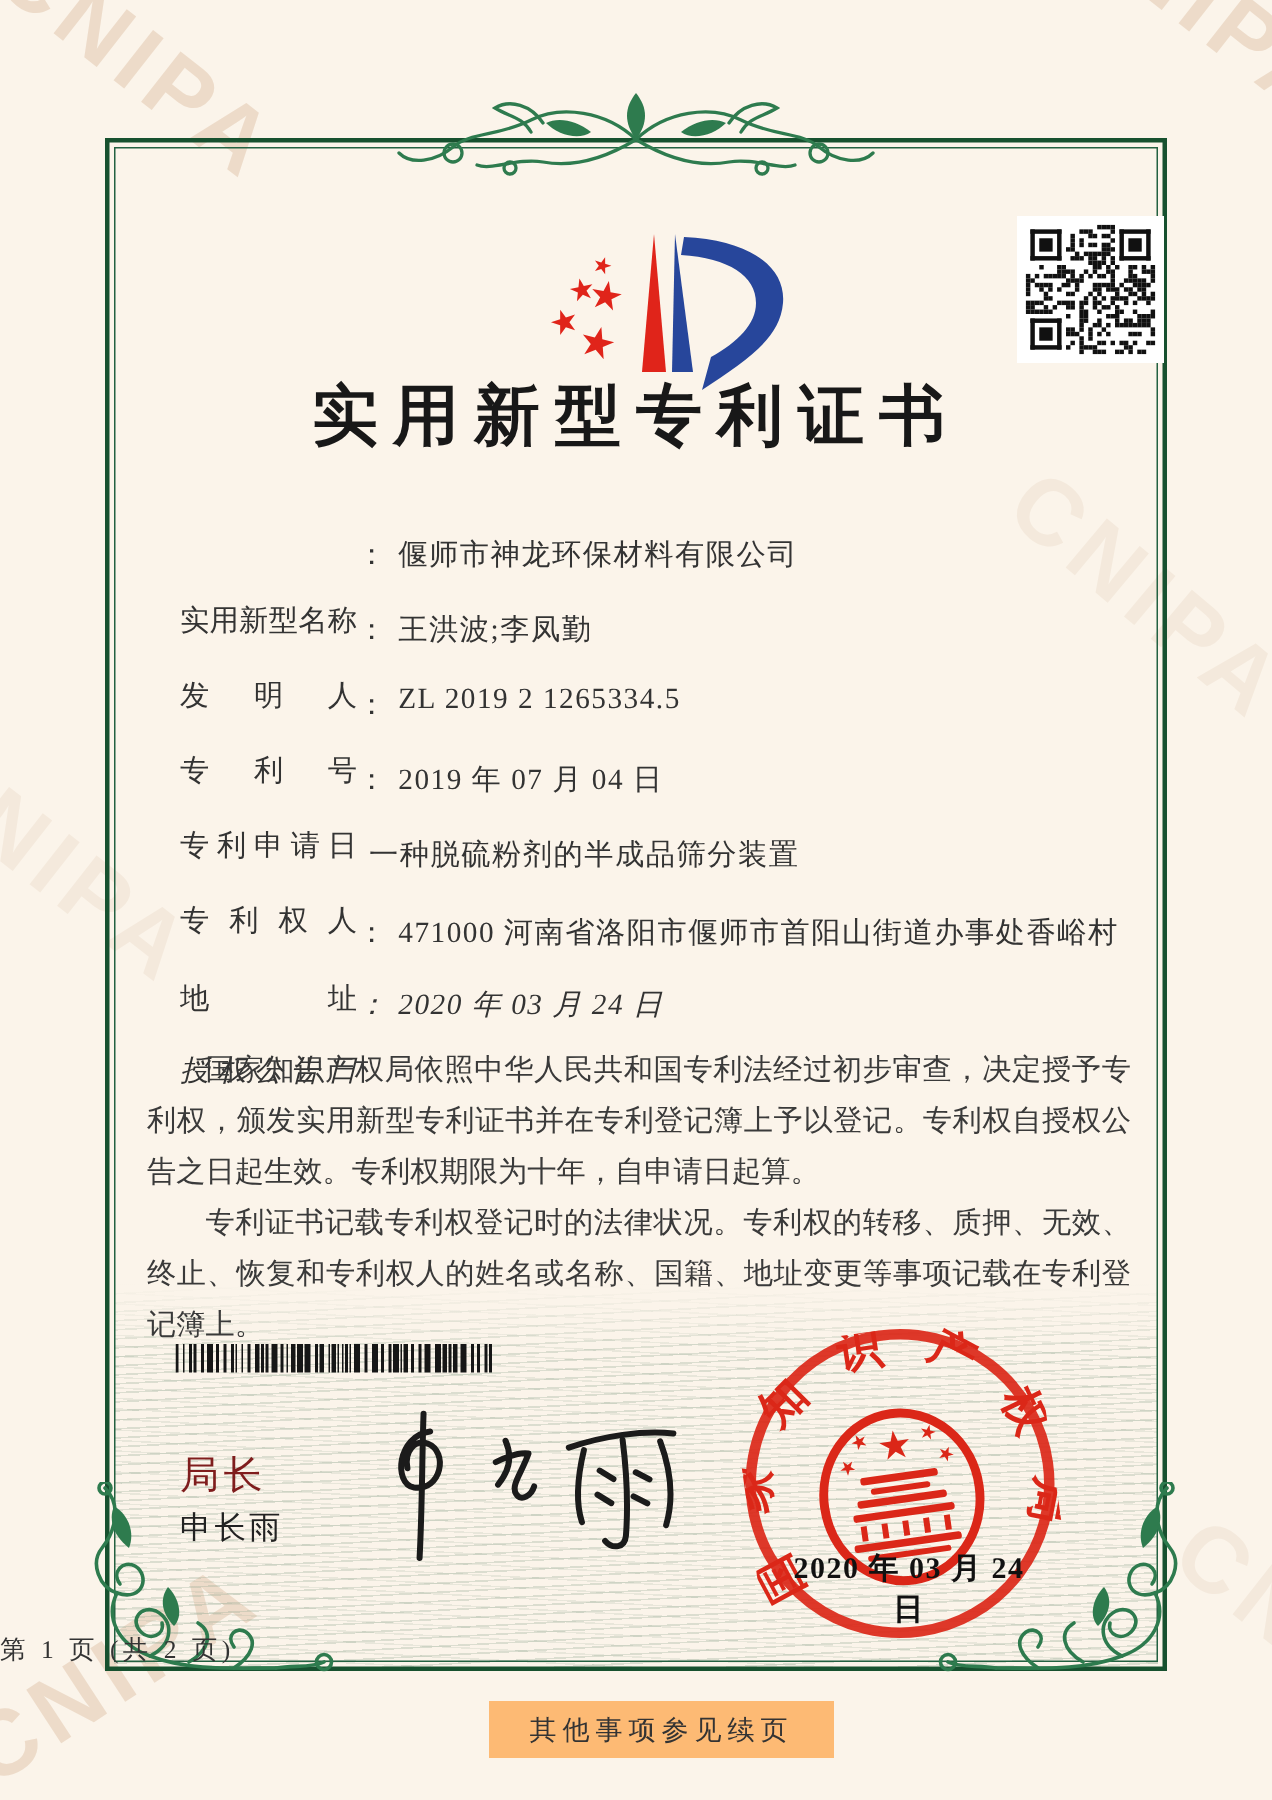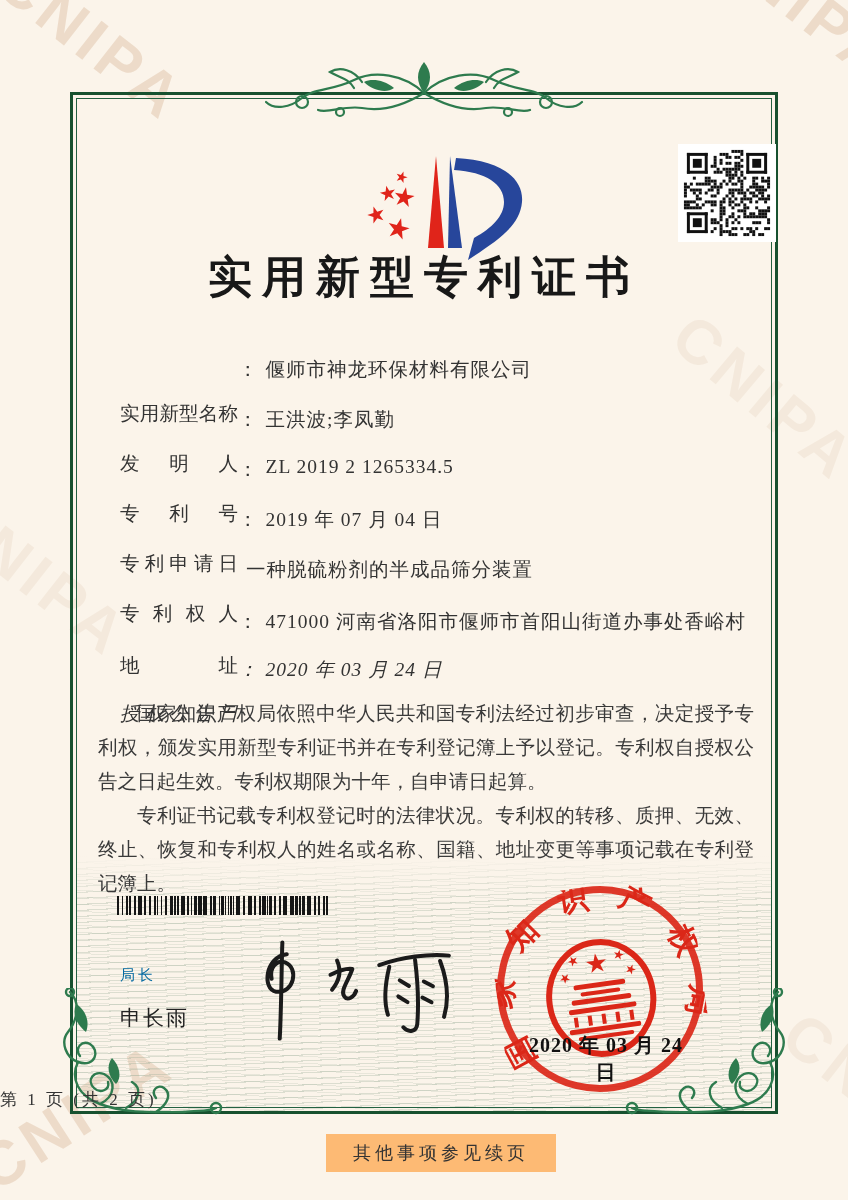--- a/index.html
+++ b/index.html
@@ -36,22 +36,22 @@
   .flabel{display:inline-block;width:118px;text-align:justify;text-align-last:justify;
           vertical-align:top;margin-top:44px;}
   .colon{display:inline-block;vertical-align:top;}
   .fval{display:inline-block;padding-left:8px;letter-spacing:1px;vertical-align:top;
         max-width:500px;}
   .grant2{position:absolute;left:335px;top:0;white-space:nowrap;}
   .paras{left:98px;top:697px;width:656px;font-size:19.5px;line-height:34px;
          text-align:justify;color:#3a3a3a;}
   .paras p{margin:0;text-indent:2em;}
 
-  .director{left:120px;top:966px;font-size:15px;font-family:"Liberation Sans",sans-serif;
-            color:#0369a1;letter-spacing:3px;z-index:4;}
+  .director{left:120px;top:966px;font-size:26px;font-family:"Liberation Sans",sans-serif;
+            color:#7f1d1d;letter-spacing:3px;z-index:4;}
   .dname{left:120px;top:1004px;font-size:21px;font-family:"Liberation Sans",sans-serif;
          color:#222;letter-spacing:2px;z-index:4;}
 
   .pageinfo{left:0;top:1088px;width:848px;text-align:left;font-size:17px;
             letter-spacing:3px;color:#333;z-index:4;}
   .note{left:326px;top:1134px;width:230px;height:38px;line-height:38px;background:#fdba74;
         text-align:center;font-size:18px;letter-spacing:4px;color:#333;z-index:4;}
 
   
   .barcode{left:117px;top:896px;z-index:4;}

